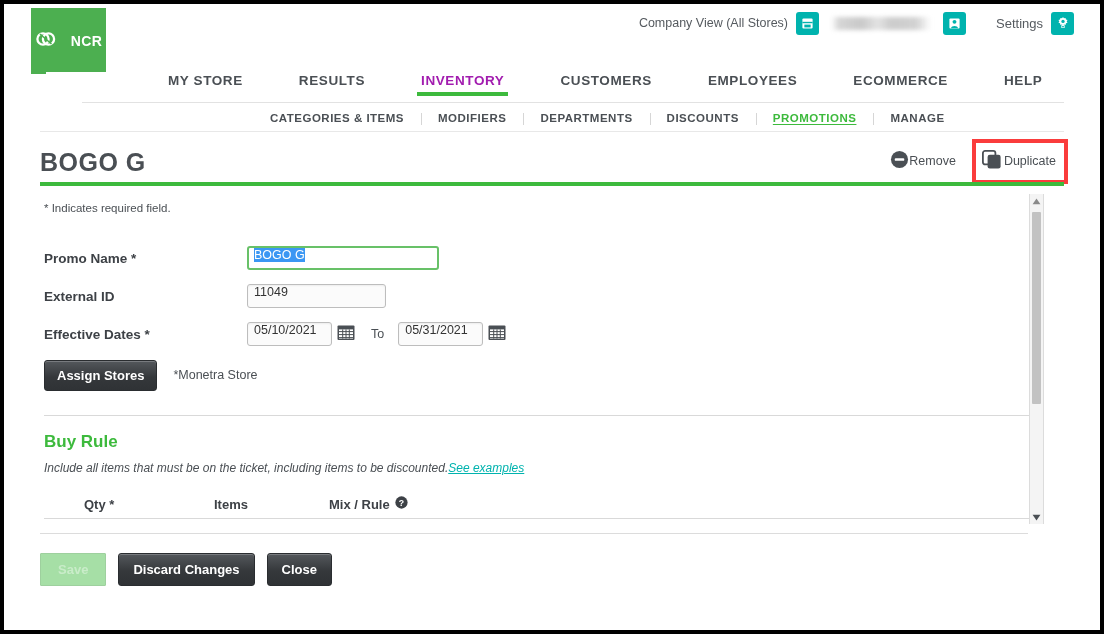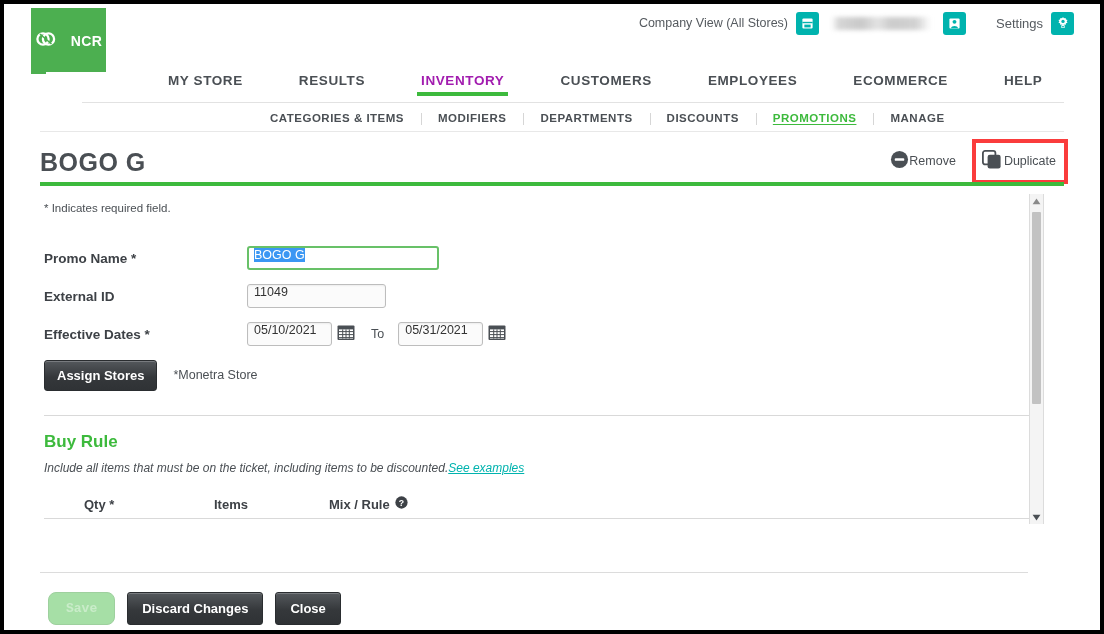--- a/index.html
+++ b/index.html
@@ -197,21 +197,21 @@
   .green-rule {
     position: absolute;
     left: 36px; right: 36px; bottom: 0;
     height: 4px;
     background: #3dba3d;
   }
 
   
   .form-pane {
     position: relative;
-    height: 387px;
+    height: 348px;
     margin: 0 56px 0 36px;
     overflow: hidden;
   }
   .required-note {
     font-size: 11.5px;
     color: #4a4f54;
     padding: 16px 0 0 4px;
   }
   .form-rows { padding-top: 25px; }
   .form-row {
@@ -351,28 +351,27 @@
   
   .footer {
     padding: 19px 0 0 36px;
     display: flex;
     align-items: center;
     gap: 12px;
   }
   .save-btn {
     background: #a6dfa6;
     border: 1px solid #9ed09e;
-    border-radius: 8px;
+    border-radius: 1px;
     color: #c9ecc9;
     font-size: 13px;
     font-weight: bold;
     padding: 8px 17px;
     cursor: default;
-    font-family: Liberation Mono, monospace;
-    margin-left: 8px;
+    font-family: Liberation Sans, sans-serif;
   }
   .footer .dark-btn { padding: 8px 14px; }
 </style>
 </head>
 <body>
 
 <div class="screen">
 
   <div class="header">
     <div class="logo">

